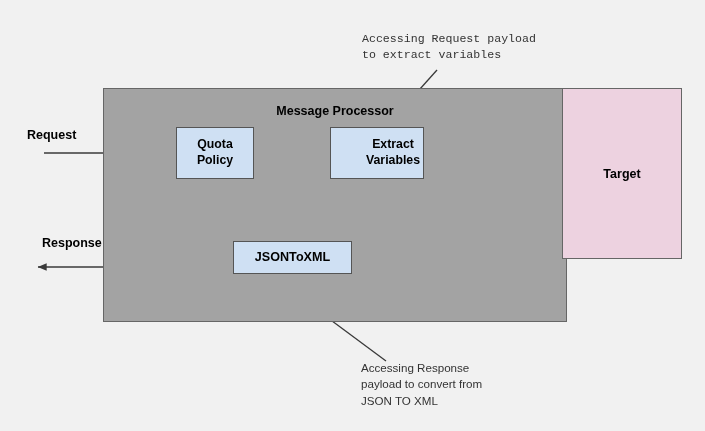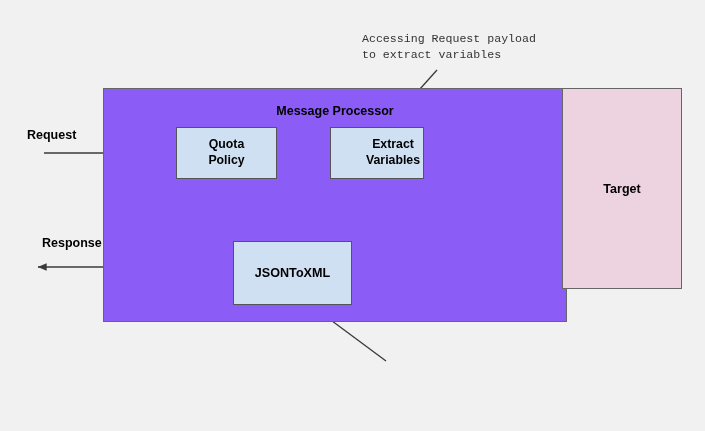--- a/index.html
+++ b/index.html
@@ -35,21 +35,21 @@
     text-align: center;
     color: #000000;
     font-weight: bold;
   }
   
   #message-processor {
     left: 103px;
     top: 88px;
     width: 464px;
     height: 234px;
-    background: #8b5cf6;
+    background: #a3a3a3;
     border: 1.6px solid #666666;
     display: block;
     padding-left: 41px;
   }
   #message-processor-title {
     position: absolute;
     left: 0;
     right: 0;
     top: 15px;
     text-align: center;
@@ -60,42 +60,42 @@
   
   .policy-box {
     background: #cfe0f3;
     border: 1.6px solid #555555;
     font-size: 12.3px;
     line-height: 1.28;
   }
   #quota-policy {
     left: 176px;
     top: 127px;
-    width: 101px;
+    width: 78px;
     height: 52px;
   }
   #extract-variables {
     left: 330px;
     top: 127px;
     width: 94px;
     height: 52px;
   }
   #jsontoxml {
     left: 233px;
     top: 241px;
     width: 119px;
-    height: 64px;
+    height: 33px;
     font-size: 12.6px;
   }
   
   #target {
     left: 562px;
     top: 88px;
     width: 120px;
-    height: 201px;
+    height: 171px;
     background: #edd2e0;
     border: 1.6px solid #666666;
     font-size: 12.5px;
   }
   
   .edge-label {
     position: absolute;
     font-size: 12.5px;
     font-weight: bold;
     color: #000000;
@@ -156,14 +156,17 @@
 
   <div class="node" id="target">Target</div>
 
   <div class="edge-label" id="request-label">Request</div>
 
   <div class="edge-label" id="response-label">Response</div>
 
   <div class="annotation" id="annotation-request">Accessing Request payload
 to extract variables</div>
 
+  <div class="annotation" id="annotation-response">Accessing Response
+payload to convert from
+JSON TO XML</div>
 
 </div>
 
 </body></html>

